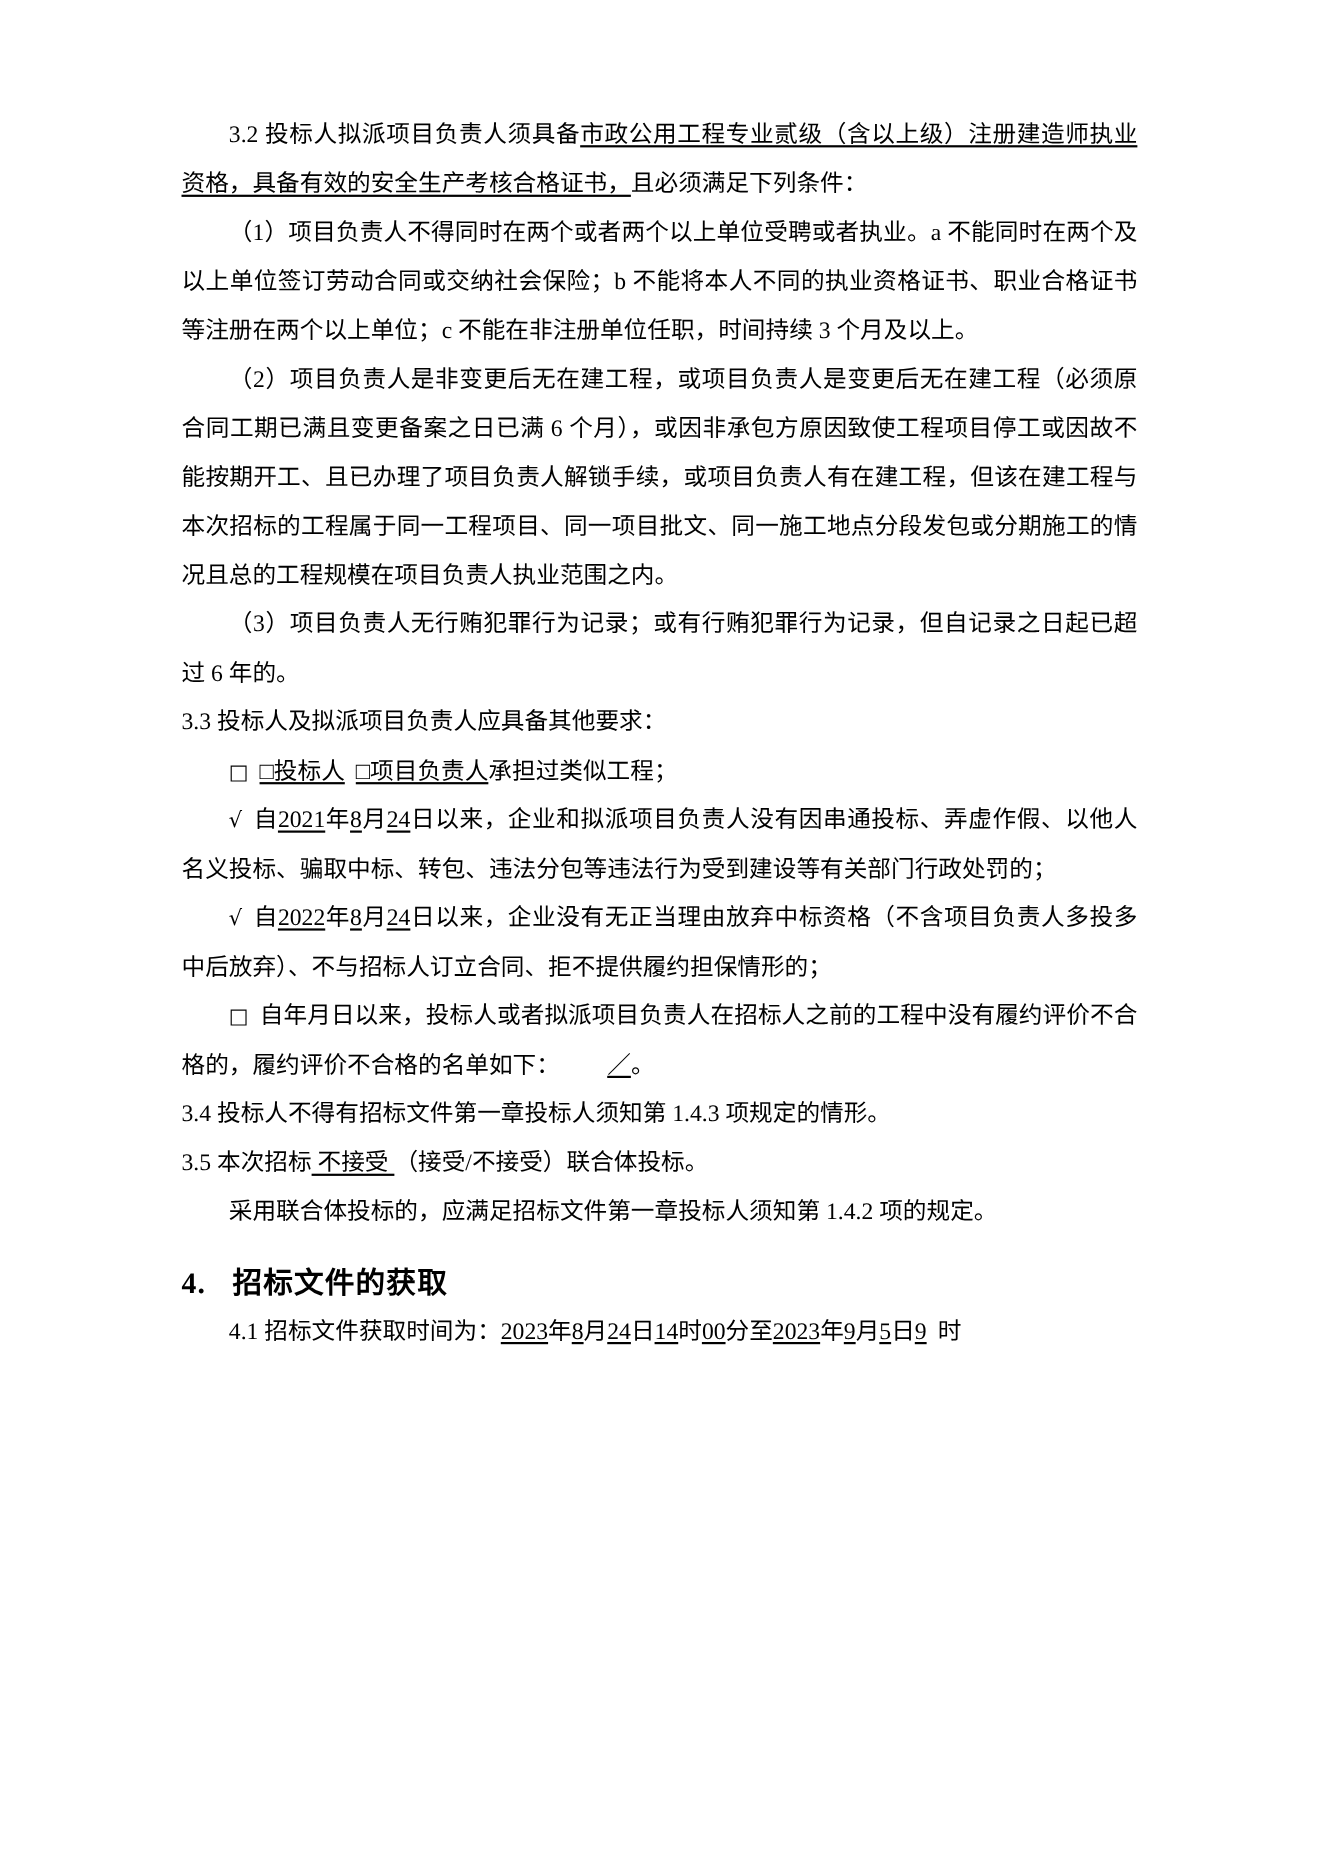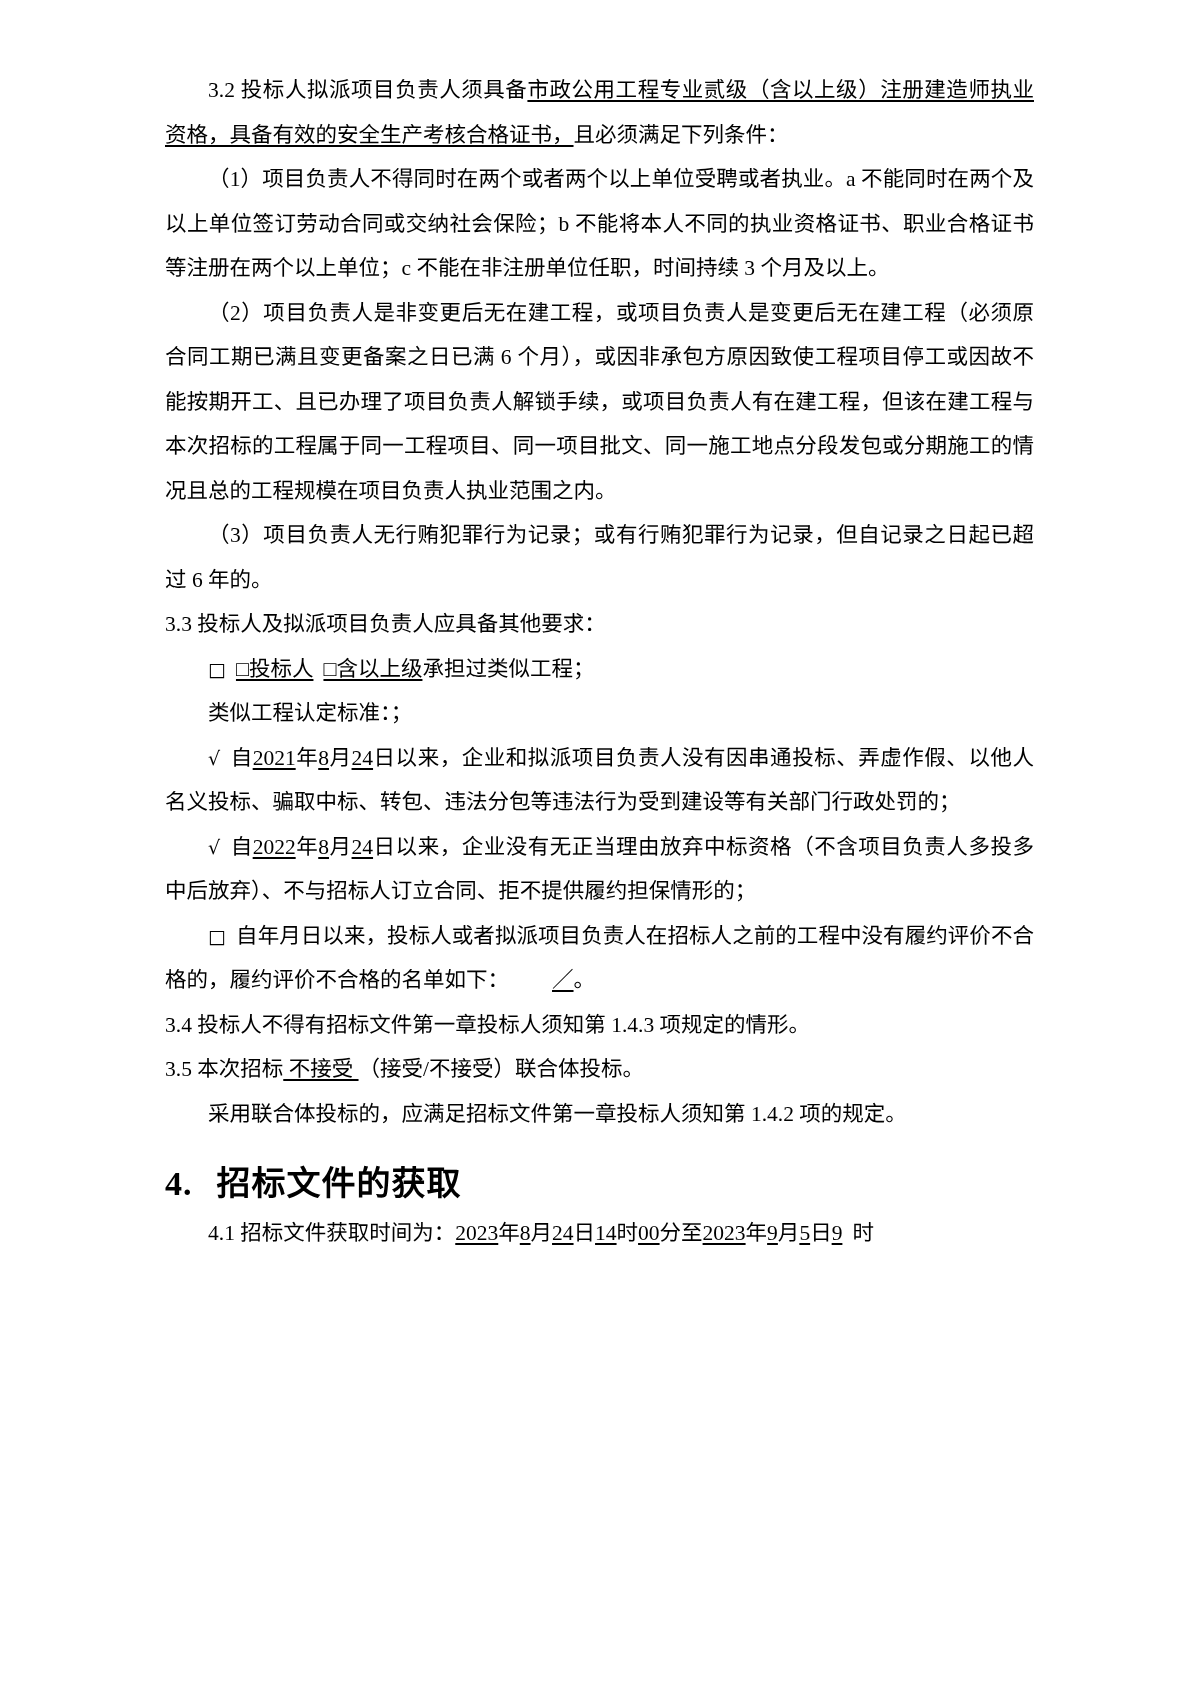--- a/index.html
+++ b/index.html
@@ -11,21 +11,21 @@
     font-family: "Liberation Serif", "DejaVu Serif", serif;
     color: #000000;
   }
   .page {
     position: relative;
     width: 1199px;
     height: 1696px;
     margin: 0 auto;
     background: #ffffff;
     box-sizing: border-box;
-    padding: 68px 165px 60px 165px;
+    padding: 100px 165px 60px 165px;
     overflow: hidden;
   }
   .doc {
     font-size: 21.5px;
     line-height: 2.07;
     text-align: justify;
     text-justify: inter-ideograph;
   }
   .p {
     margin: 0;
@@ -41,21 +41,21 @@
   .blank {
     display: inline-block;
     min-width: 46px;
     text-decoration: underline;
     text-underline-offset: 3px;
     text-align: center;
   }
   .heading {
     margin: 22px 0 2px 0;
     font-family: "Liberation Serif", "DejaVu Serif", serif;
-    font-size: 34px;
+    font-size: 27px;
     font-weight: bold;
     letter-spacing: 1px;
     line-height: 1.5;
   }
   .heading .num {
     margin-right: 24px;
   }
   .chk {
     font-family: "DejaVu Sans", sans-serif;
     font-size: 19px;
@@ -76,23 +76,22 @@
 
     <p class="p indent">（1）项目负责人不得同时在两个或者两个以上单位受聘或者执业。a 不能同时在两个及以上单位签订劳动合同或交纳社会保险；b 不能将本人不同的执业资格证书、职业合格证书等注册在两个以上单位；c 不能在非注册单位任职，时间持续 3 个月及以上。</p>
 
     <p class="p indent">（2）项目负责人是非变更后无在建工程，或项目负责人是变更后无在建工程（必须原合同工期已满且变更备案之日已满 6 个月），或因非承包方原因致使工程项目停工或因故不能按期开工、且已办理了项目负责人解锁手续，或项目负责人有在建工程，但该在建工程与本次招标的工程属于同一工程项目、同一项目批文、同一施工地点分段发包或分期施工的情况且总的工程规模在项目负责人执业范围之内。</p>
 
 
     <p class="p indent">（3）项目负责人无行贿犯罪行为记录；或有行贿犯罪行为记录，但自记录之日起已超过 6 年的。</p>
 
     <p class="p">3.3  投标人及拟派项目负责人应具备其他要求：</p>
 
-    <p class="p indent"><span class="chk">□</span><span class="sp"></span><span class="u">□投标人</span><span class="sp"></span><span class="u">□含以上级</span><span>承担过类似工程；</span></p>
+    <p class="p indent"><span class="chk">□</span><span class="sp"></span><span class="u">□投标人</span><span class="sp"></span><span class="u">□项目负责人</span><span>承担过类似工程；</span></p>
 
-    <p class="p indent">类似工程认定标准：；</p>
 
     <p class="p indent"><span class="tick">√</span><span class="sp"></span><span>自</span><span class="u">2021</span><span>年</span><span class="u">8</span><span>月</span><span class="u">24</span><span>日以来，企业和拟派项目负责人没有因串通投标、弄虚作假、以他人名义投标、骗取中标、转包、违法分包等违法行为受到建设等有关部门行政处罚的；</span></p>
 
     <p class="p indent"><span class="tick">√</span><span class="sp"></span><span>自</span><span class="u">2022</span><span>年</span><span class="u">8</span><span>月</span><span class="u">24</span><span>日以来，企业没有无正当理由放弃中标资格（不含项目负责人多投多中后放弃）、不与招标人订立合同、拒不提供履约担保情形的；</span></p>
 
 
     <p class="p indent"><span class="chk">□</span><span class="sp"></span><span>自年月日以来，投标人或者拟派项目负责人在招标人之前的工程中没有履约评价不合格的，履约评价不合格的名单如下：</span><span class="blank">／</span><span>。</span></p>
 
     <p class="p">3.4  投标人不得有招标文件第一章投标人须知第 1.4.3 项规定的情形。</p>
 

